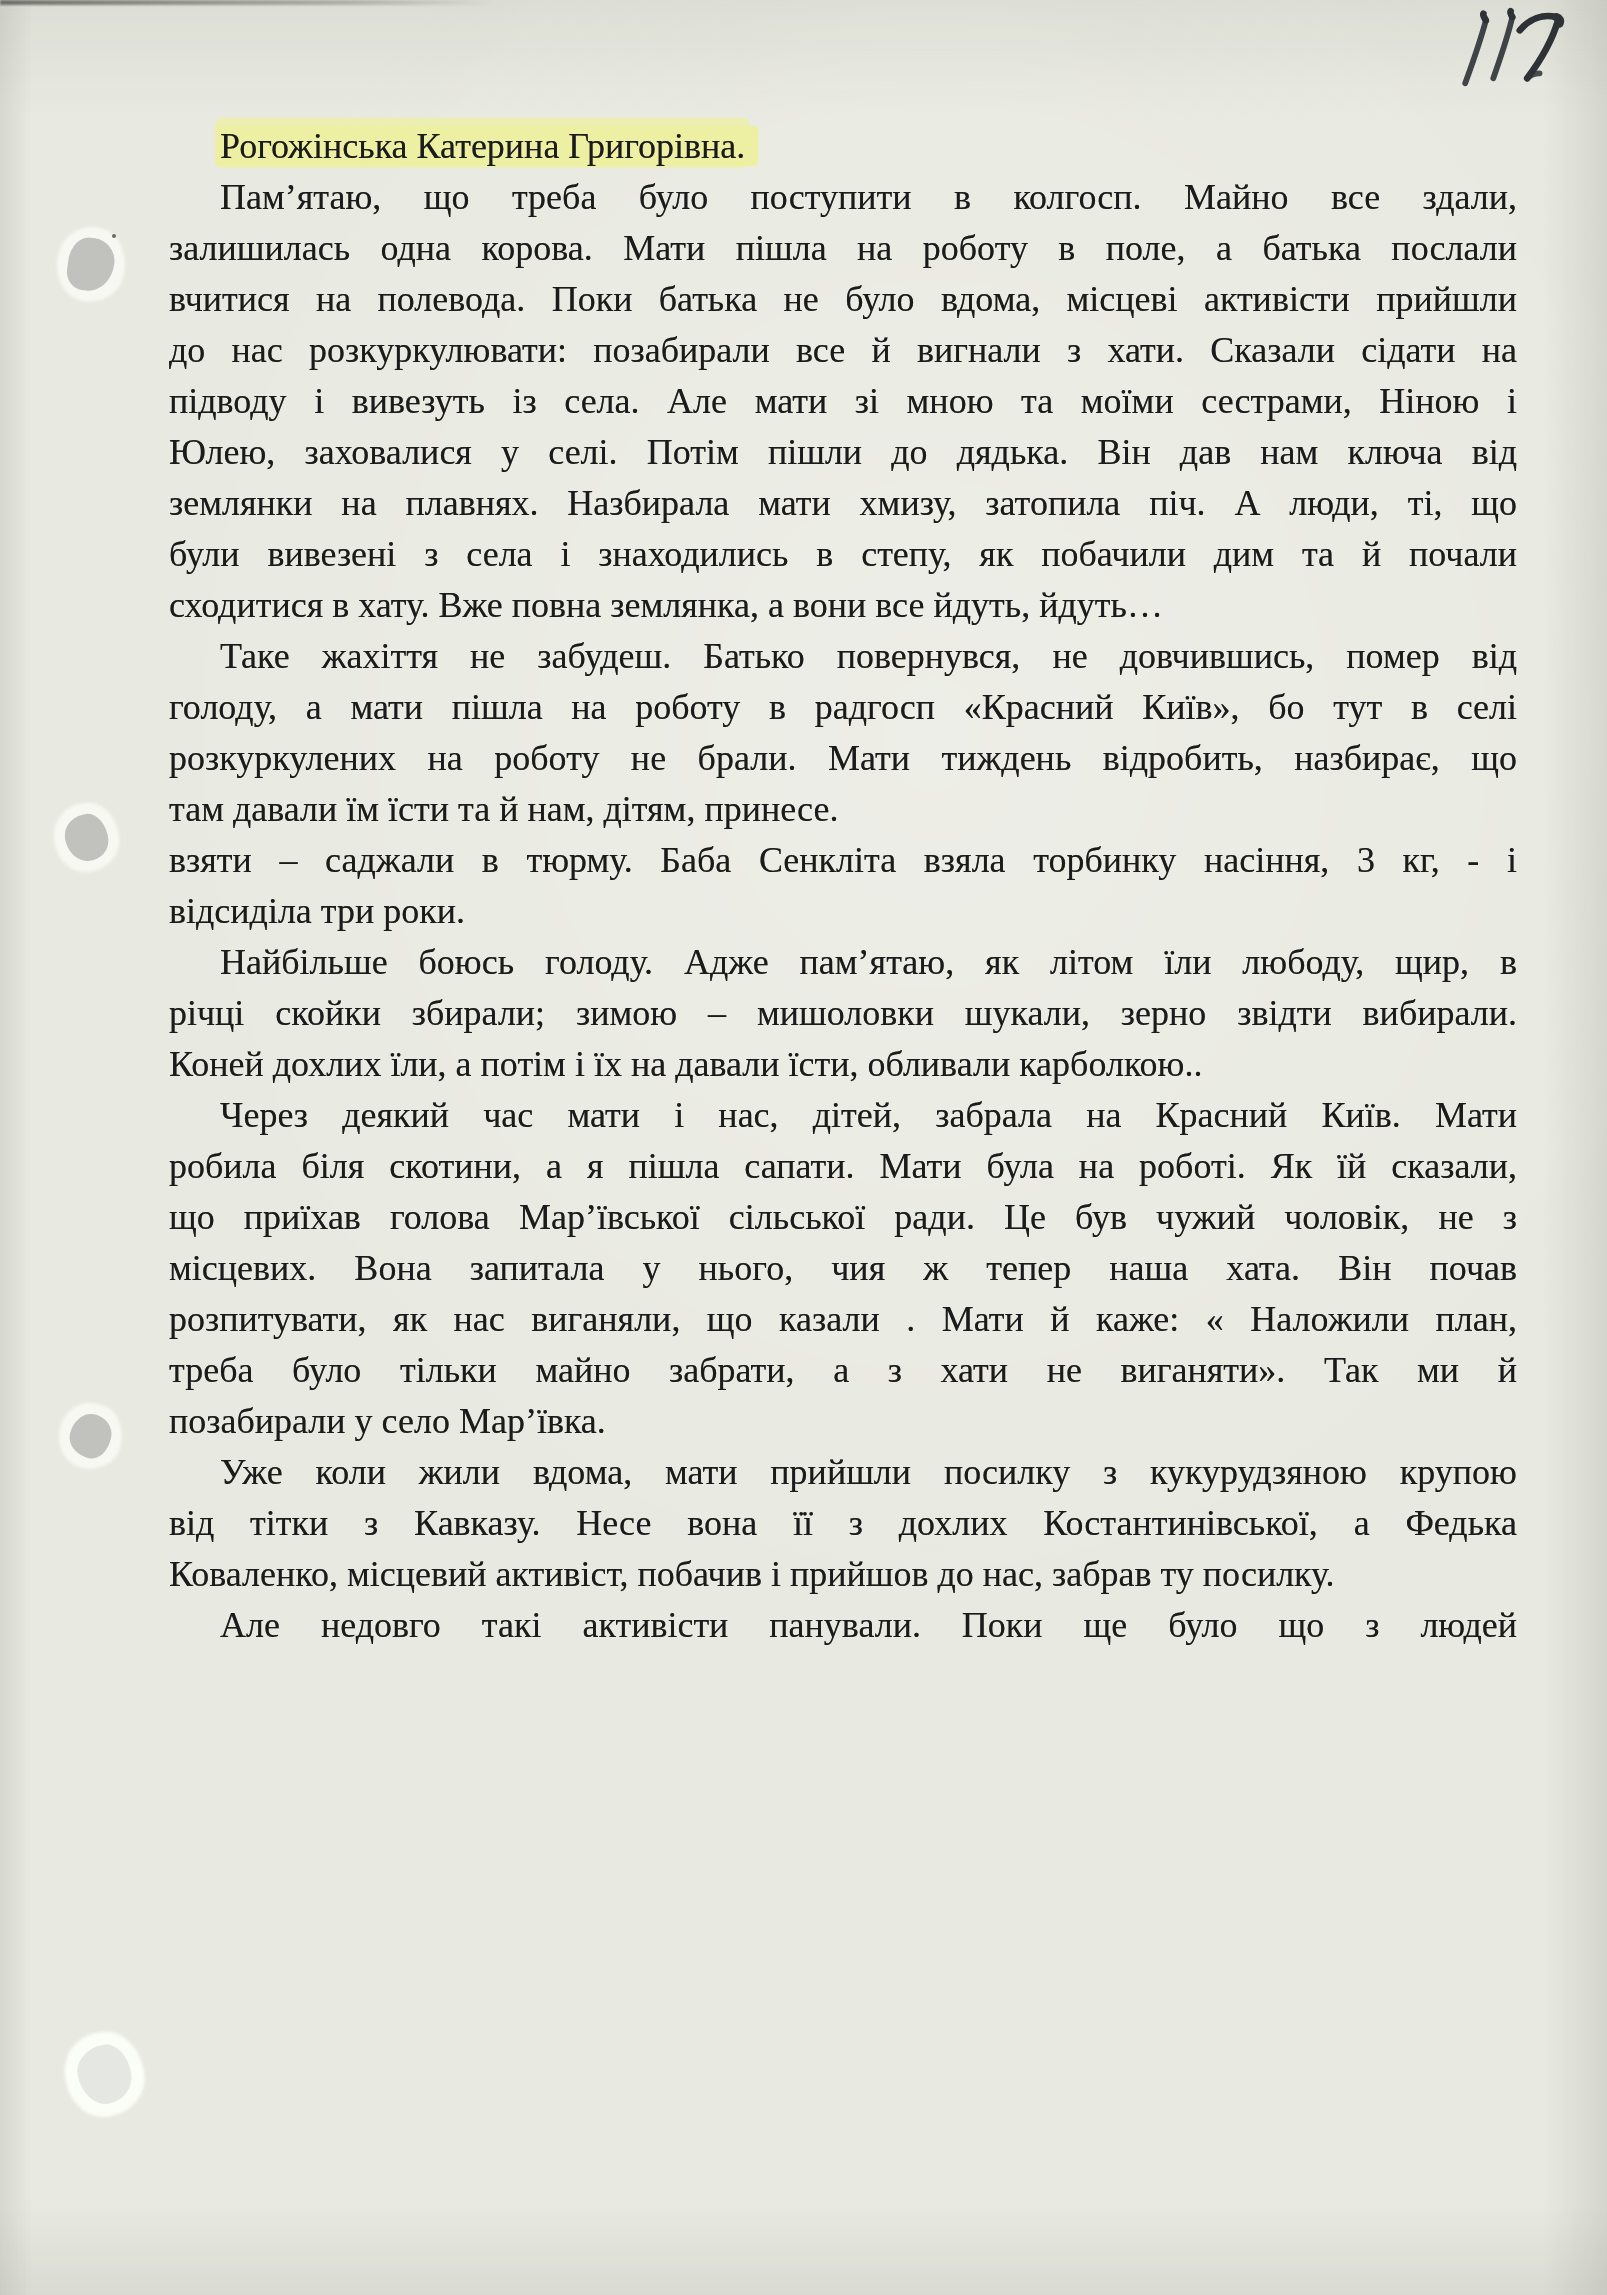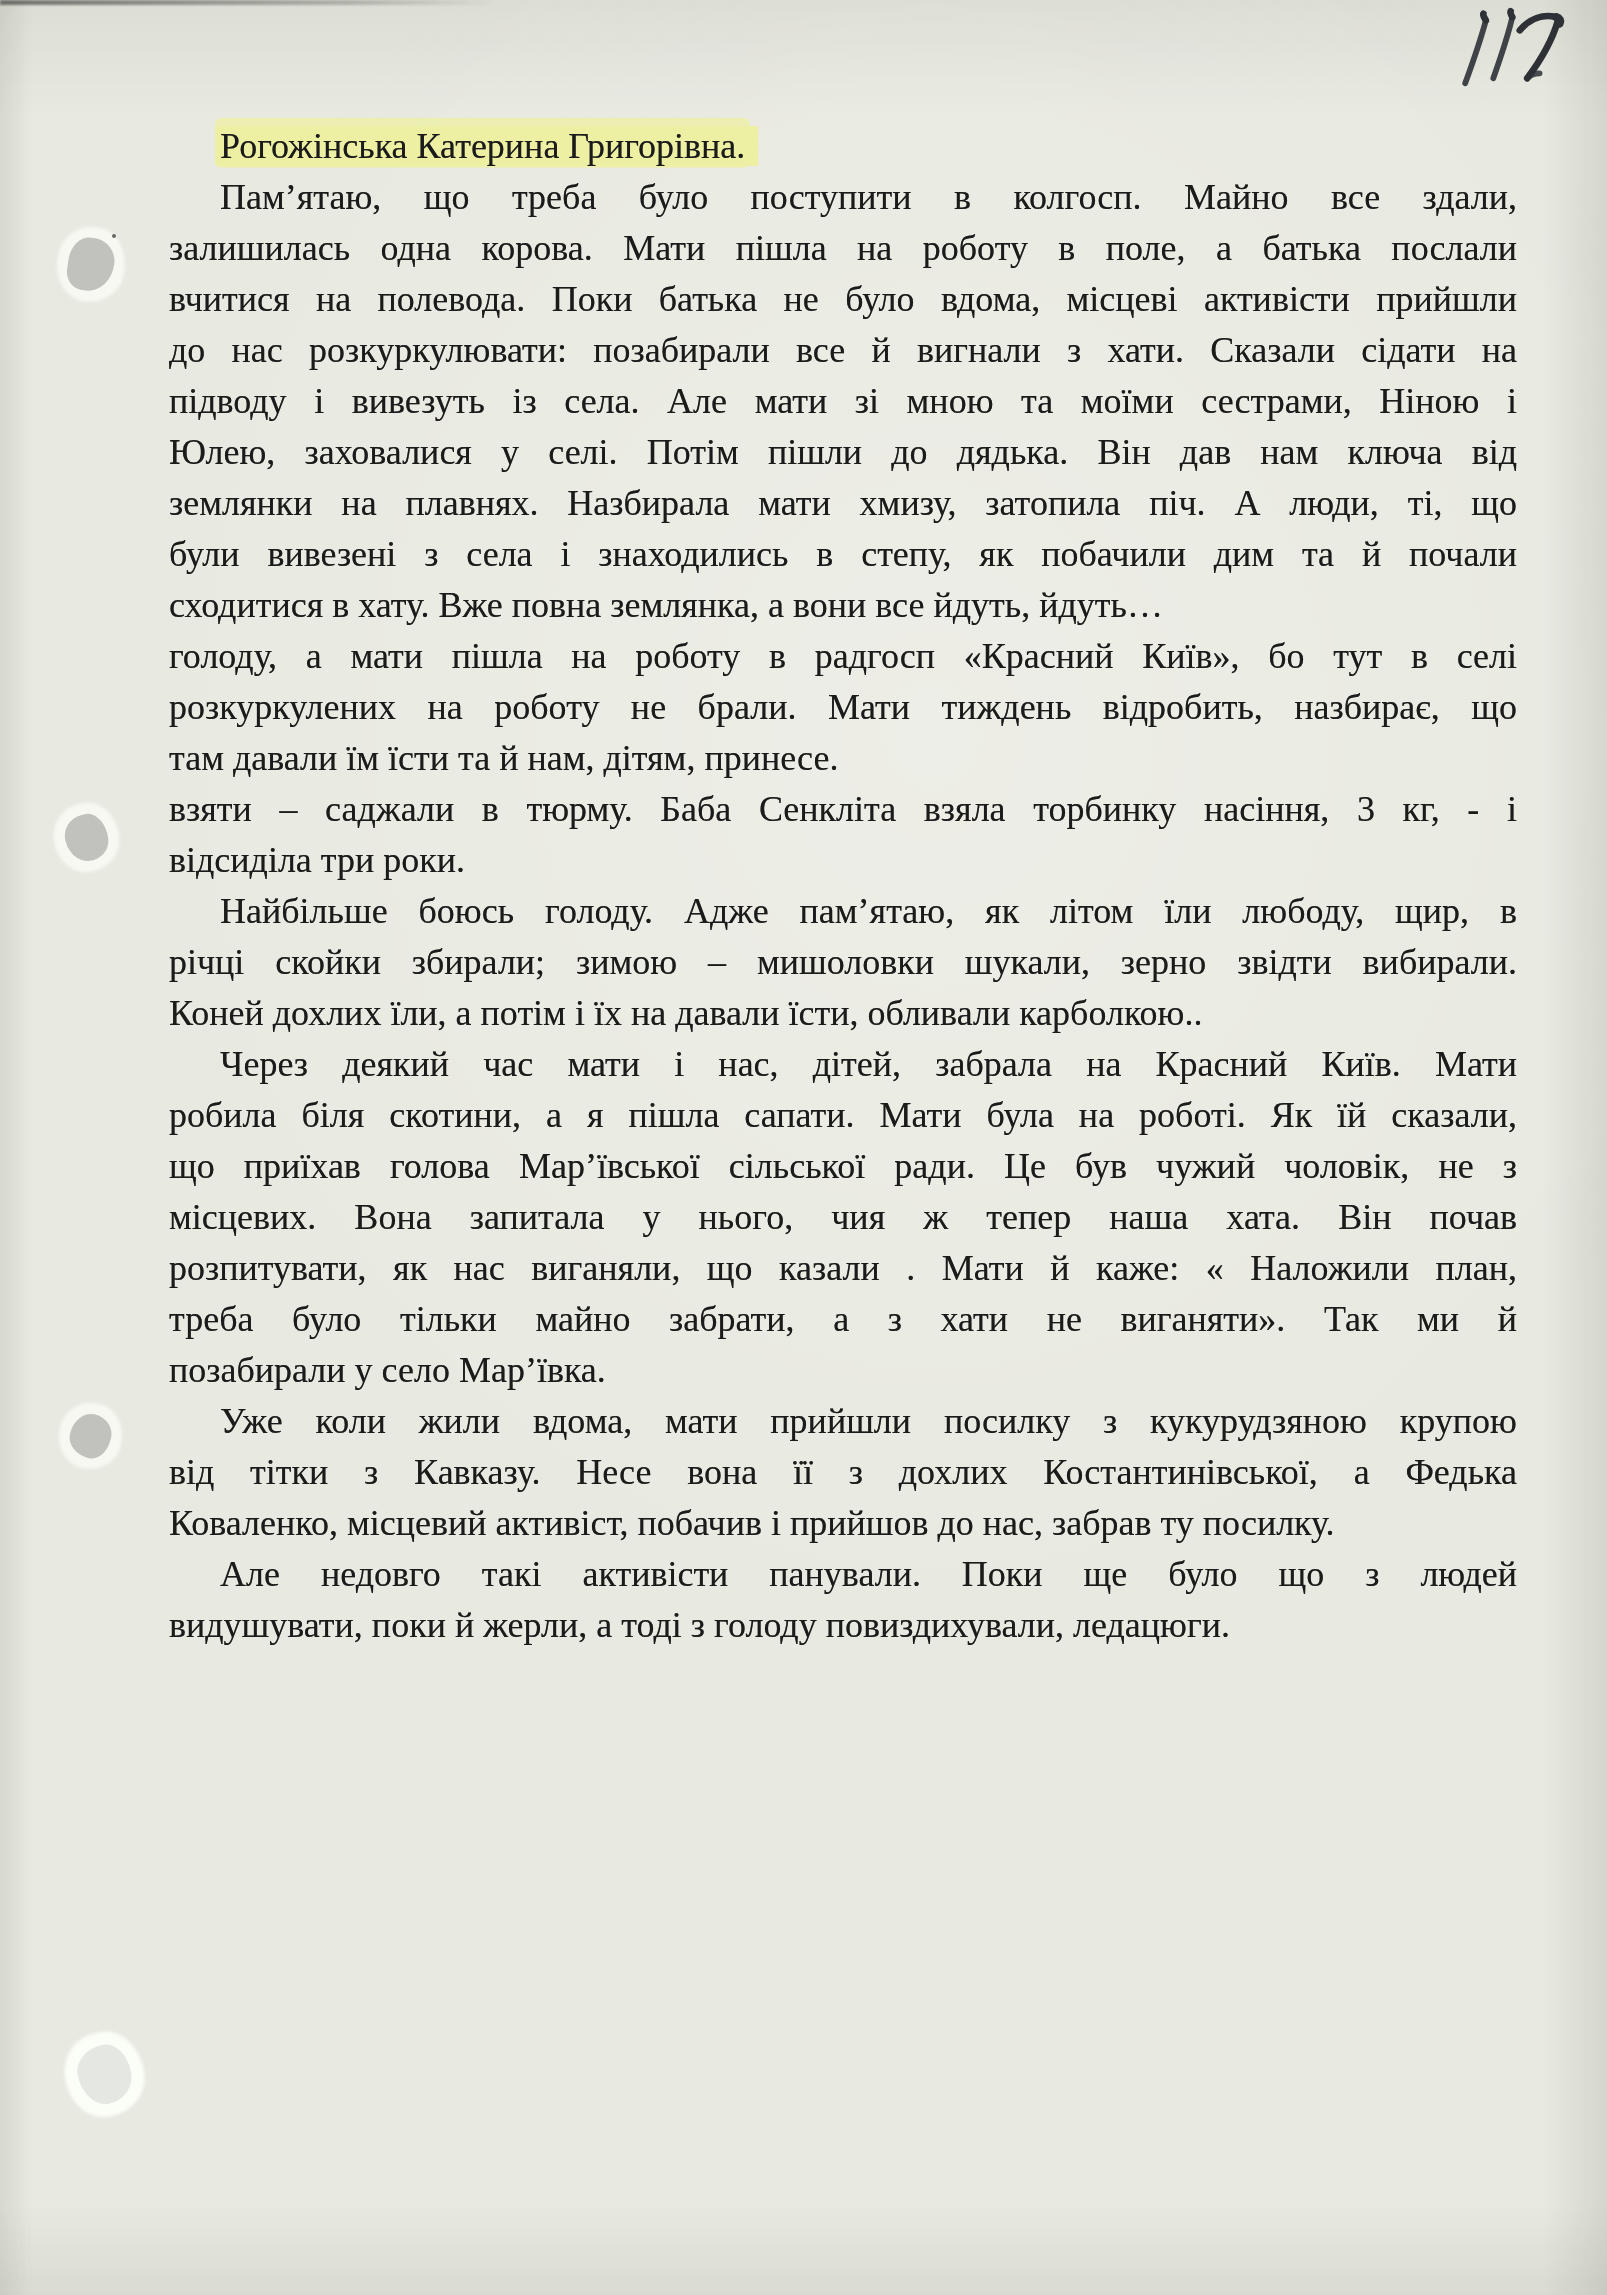--- a/index.html
+++ b/index.html
@@ -93,40 +93,40 @@
   <div id="paras">
       <div class="line first">Пам’ятаю, що треба було поступити в колгосп. Майно все здали,</div>
       <div class="line">залишилась одна корова. Мати пішла на роботу в поле, а батька послали</div>
       <div class="line">вчитися на полевода. Поки батька не було вдома, місцеві активісти прийшли</div>
       <div class="line">до нас розкуркулювати: позабирали все й вигнали з хати. Сказали сідати на</div>
       <div class="line">підводу і вивезуть із села. Але мати зі мною та моїми сестрами, Ніною і</div>
       <div class="line">Юлею, заховалися у селі. Потім пішли до дядька. Він дав нам ключа від</div>
       <div class="line">землянки на плавнях. Назбирала мати хмизу, затопила піч. А люди, ті, що</div>
       <div class="line">були вивезені з села і знаходились в степу, як побачили дим та й почали</div>
       <div class="line lastline">сходитися в хату. Вже повна землянка, а вони все йдуть, йдуть…</div>
+      <div class="line first">Таке жахіття не забудеш. Батько повернувся, не довчившись, помер від</div>
       <div class="line">голоду, а мати пішла на роботу в радгосп «Красний Київ», бо тут в селі</div>
       <div class="line">розкуркулених на роботу не брали. Мати тиждень відробить, назбирає, що</div>
       <div class="line lastline">там давали їм їсти та й нам, дітям, принесе.</div>
       <div class="line">взяти – саджали в тюрму. Баба Сенкліта взяла торбинку насіння, 3 кг, - і</div>
       <div class="line lastline">відсиділа три роки.</div>
       <div class="line first">Найбільше боюсь голоду. Адже пам’ятаю, як літом їли любоду, щир, в</div>
       <div class="line">річці скойки збирали; зимою – мишоловки шукали, зерно звідти вибирали.</div>
       <div class="line lastline">Коней дохлих їли, а потім і їх на давали їсти, обливали карболкою..</div>
       <div class="line first">Через деякий час мати і нас, дітей, забрала на Красний Київ. Мати</div>
       <div class="line">робила біля скотини, а я пішла сапати. Мати була на роботі. Як їй сказали,</div>
       <div class="line">що приїхав голова Мар’ївської сільської ради. Це був чужий чоловік, не з</div>
       <div class="line">місцевих. Вона запитала у нього, чия ж тепер наша хата. Він почав</div>
       <div class="line">розпитувати, як нас виганяли, що казали . Мати й каже: « Наложили план,</div>
       <div class="line">треба було тільки майно забрати, а з хати не виганяти». Так ми й</div>
       <div class="line lastline">позабирали у село Мар’ївка.</div>
       <div class="line first">Уже коли жили вдома, мати прийшли посилку з кукурудзяною крупою</div>
       <div class="line">від тітки з Кавказу. Несе вона її з дохлих Костантинівської, а Федька</div>
       <div class="line lastline">Коваленко, місцевий активіст, побачив і прийшов до нас, забрав ту посилку.</div>
       <div class="line first">Але недовго такі активісти панували. Поки ще було що з людей</div>
-      <div class="line lastline">видушувати, поки й жерли, а тоді з голоду повиздихували, ледацюги.</div>
     </div>
 </div>
 
 <div class="blob blob1"></div>
 <div class="speck"></div>
 <div class="blob blob2"></div>
 <div class="blob blob3"></div>
 <div class="blob blob4"></div>
 
 

